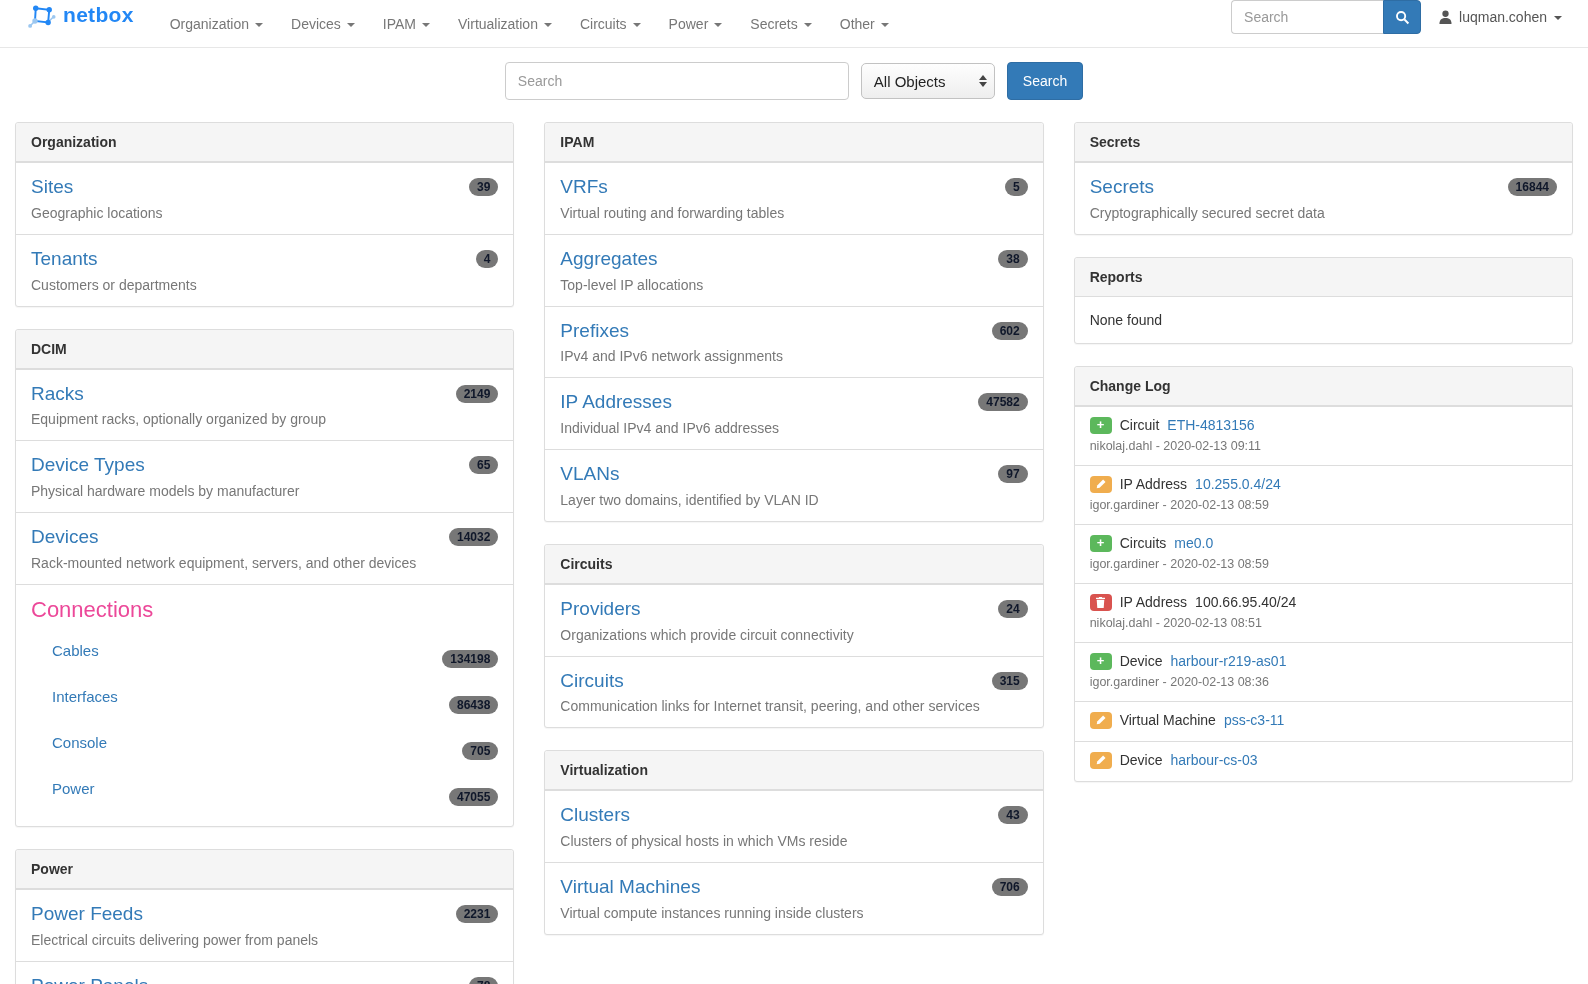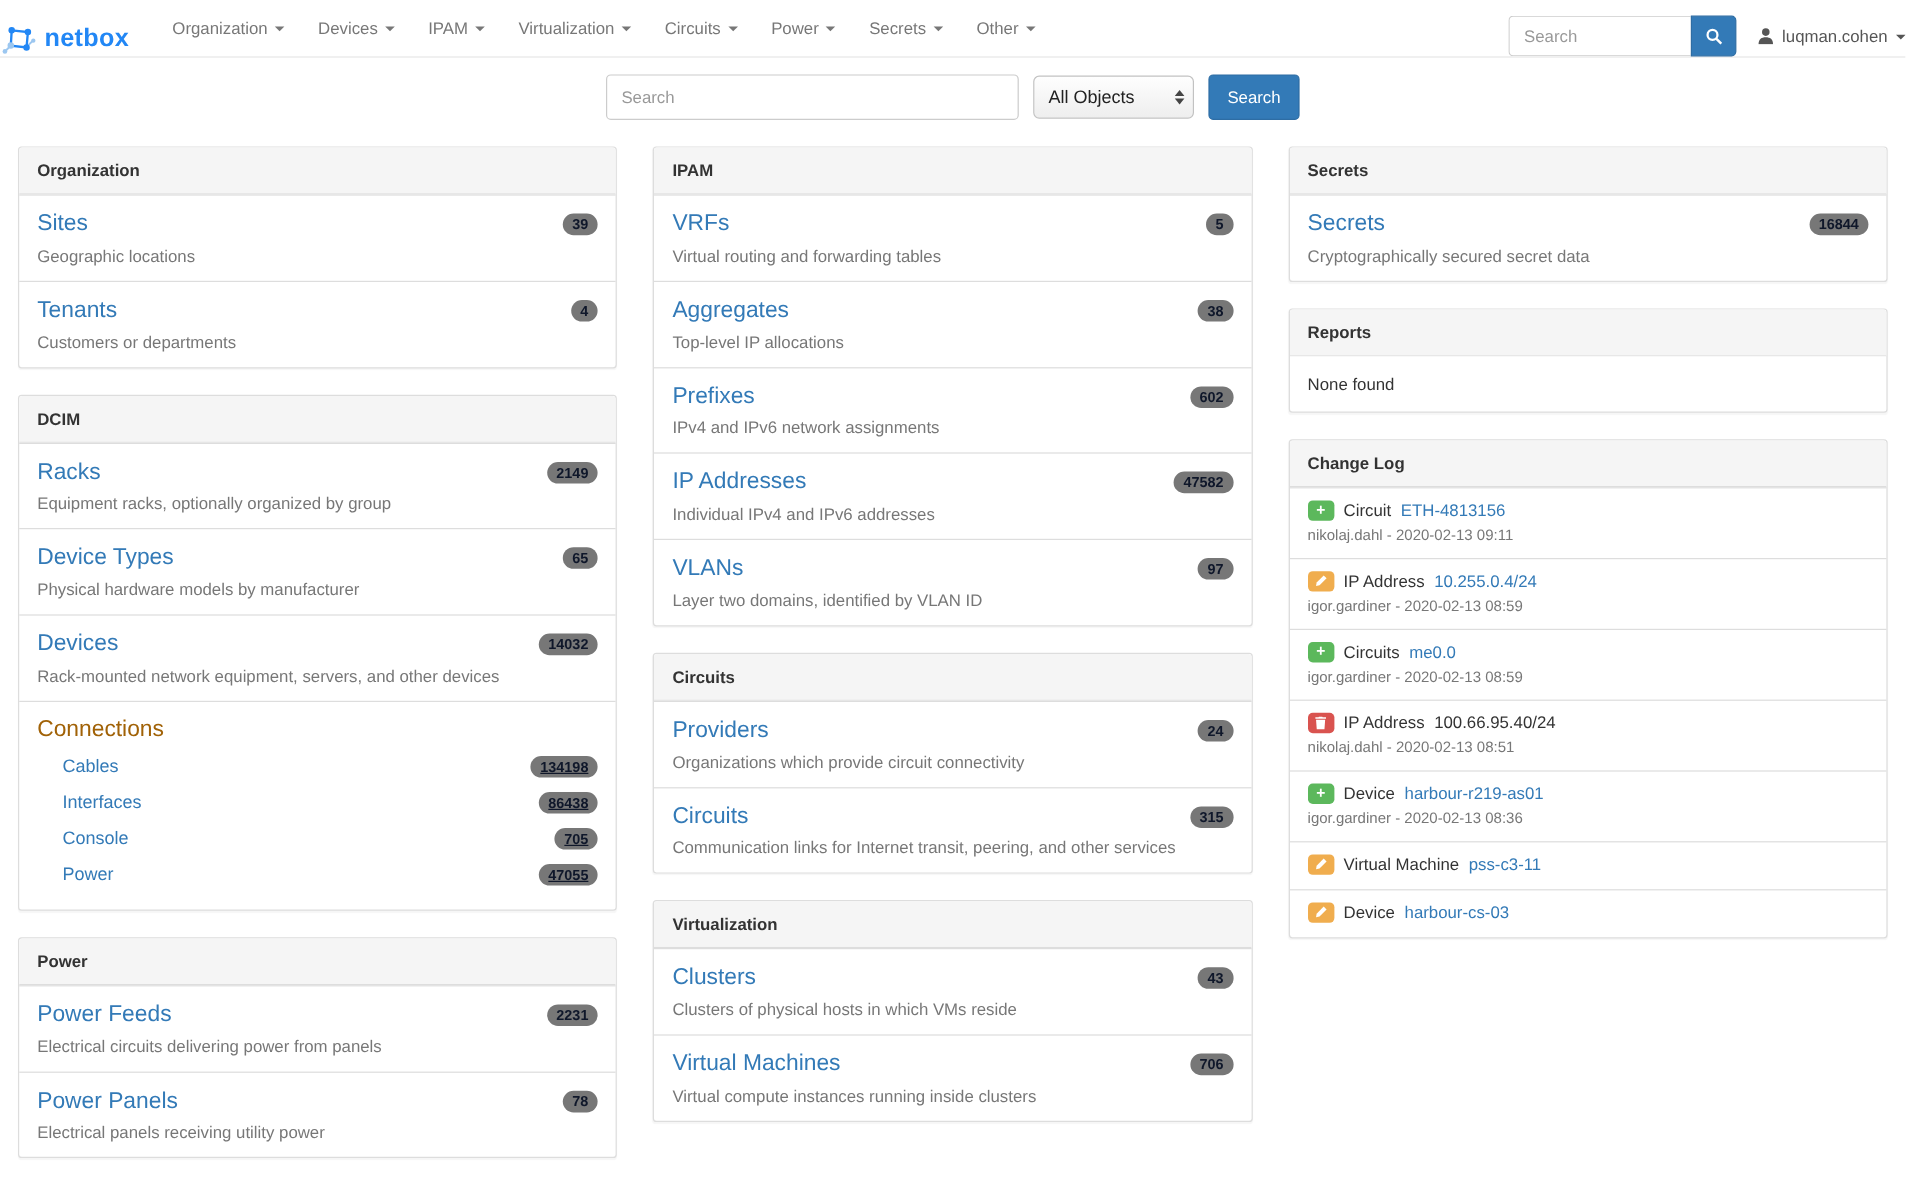--- a/index.html
+++ b/index.html
@@ -6,21 +6,21 @@
     --accent:#337ab7; --accent-border:#2e6da4; --brand-blue:#2287f5;
     --badge-bg:#777; --success:#5cb85c; --warning:#f0ad4e; --danger:#d9534f;
     --panel-border:#ddd; --muted:#777;
   }
   *{box-sizing:border-box;}
   html,body{margin:0;padding:0;}
   body{font-family:"Liberation Sans",sans-serif;font-size:14px;color:#333;background:#fff;}
   a{text-decoration:none;color:var(--accent);}
 
   
-  .navbar{display:flex;align-items:flex-end;height:48px;padding:0 0;background:#fff;border-bottom:1px solid #e7e7e7;}
+  .navbar{display:flex;align-items:flex-start;height:48px;padding:0 26px;background:#fff;border-bottom:1px solid #e7e7e7;}
   .brand{display:flex;align-items:center;gap:7px;margin-right:22px;cursor:pointer;}
   .brand-text{color:var(--brand-blue);font-size:21px;font-weight:bold;letter-spacing:.3px;}
   .menu{display:flex;list-style:none;margin:0;padding:0;height:48px;align-items:stretch;}
   .menu li{display:flex;}
   .menu a{color:#777;display:flex;align-items:center;gap:6px;padding:0 14px;font-size:14px;}
   .caret{display:inline-block;width:0;height:0;border-left:4px solid transparent;border-right:4px solid transparent;border-top:4px solid;margin-top:2px;}
   .nav-right{margin-left:auto;display:flex;align-items:center;gap:18px;}
   .nav-search{display:flex;}
   .nav-search input{width:152px;height:34px;border:1px solid #ccc;border-right:none;border-radius:4px 0 0 4px;padding:6px 12px;font-size:14px;outline:none;color:#555;}
   .nav-search input::placeholder{color:#999;}
@@ -41,25 +41,25 @@
   
   .content{display:flex;gap:30px;padding:4px 15px 56px;align-items:flex-start;}
   .col{flex:1;min-width:0;}
   .panel{border:1px solid var(--panel-border);border-radius:3px;margin-bottom:22px;background:#fff;box-shadow:0 1px 1px rgba(0,0,0,.04);}
   .panel-heading{background:#f5f5f5;border-bottom:1px solid var(--panel-border);padding:11px 15px;font-weight:bold;font-size:14px;color:#333;border-radius:3px 3px 0 0;}
   .list-item{padding:10px 15px 11px;border-top:1px solid var(--panel-border);}
   .panel .list-item:first-of-type{border-top:none;}
   .item-title{font-size:19px;font-weight:500;margin:2px 0 6px;line-height:1.25;}
   .badge{float:right;background:var(--badge-bg);color:#0f172a;font-size:12px;font-weight:bold;padding:3px 8px;border-radius:10px;line-height:1;margin-top:5px;}
   .item-desc{color:var(--muted);font-size:14px;margin:0 0 2px;}
-  .group-title{font-size:19px;font-weight:500;color:#a16207;margin:2px 0 8px;}
+  .group-title{font-size:22px;font-weight:500;color:#ec4899;margin:2px 0 8px;}
   .sub-links{padding-left:21px;}
   .sub-link-row{display:flex;justify-content:space-between;align-items:center;padding:3px 0 9px;}
   .sub-link-row a{font-size:15px;}
-  .sub-link-row .badge{float:none;margin-top:0;text-decoration:underline;}
+  .sub-link-row .badge{float:none;margin-top:16px;}
   .panel-body{padding:15px;font-size:14px;color:#333;}
 
   
   .cl-entry{padding:10px 15px 12px;border-top:1px solid var(--panel-border);}
   .panel .cl-entry:first-of-type{border-top:none;}
   .cl-title{font-size:14px;display:flex;align-items:center;gap:8px;color:#333;}
   .label{display:inline-flex;align-items:center;justify-content:center;width:22px;height:17px;border-radius:4px;color:#fff;flex:0 0 auto;}
   .label.create{background:var(--success);}
   .label.update{background:var(--warning);}
   .label.delete{background:var(--danger);}

